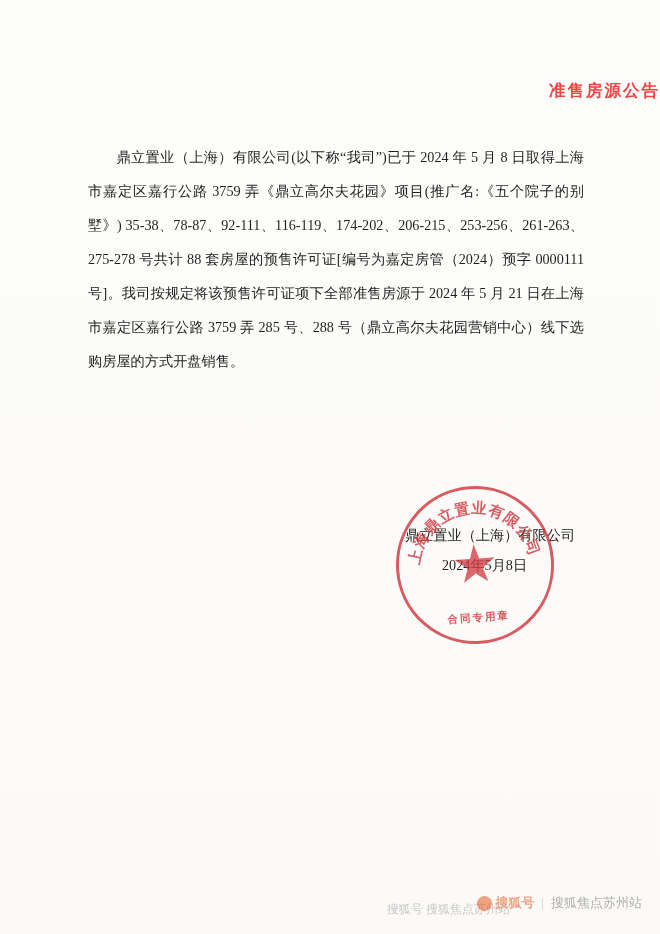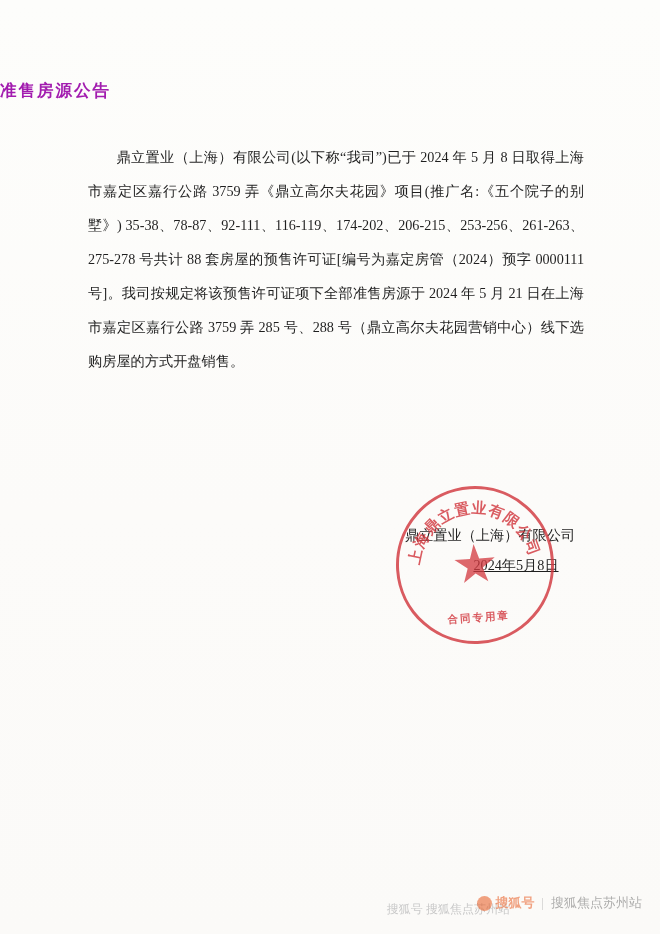--- a/index.html
+++ b/index.html
@@ -24,25 +24,25 @@
     position: absolute;
     inset: 0;
     background: linear-gradient(180deg, #fdfdfb 0%, #fcfbf9 55%, #fbfaf8 100%);
     pointer-events: none;
   }
   .doc-title {
     position: absolute;
     top: 80px;
     left: 0;
     right: 0;
-    text-align: left;
+    text-align: right;
     font-size: 16.5px;
     font-weight: bold;
     letter-spacing: 2px;
-    color: #a21caf;
+    color: #ef4444;
     font-family: "Liberation Serif", serif;
   }
   .body-block {
     position: absolute;
     left: 88px;
     right: 76px;
     top: 140px;
     color: #1f1f1f;
     font-size: 14.2px;
     line-height: 34px;
@@ -64,24 +64,23 @@
     color: #1f1f1f;
     font-size: 14.2px;
     line-height: 30px;
   }
   .sign-line {
     text-align: center;
     padding-left: 60px;
     white-space: nowrap;
   }
   .sign-date {
-    text-align: center;
+    text-align: left;
     padding-left: 112px;
     white-space: nowrap;
-    text-decoration: underline;
   }
   
   .seal {
     position: absolute;
     left: 396px;
     top: 486px;
     width: 152px;
     height: 152px;
     border: 3.2px solid #d2383f;
     border-radius: 50%;

